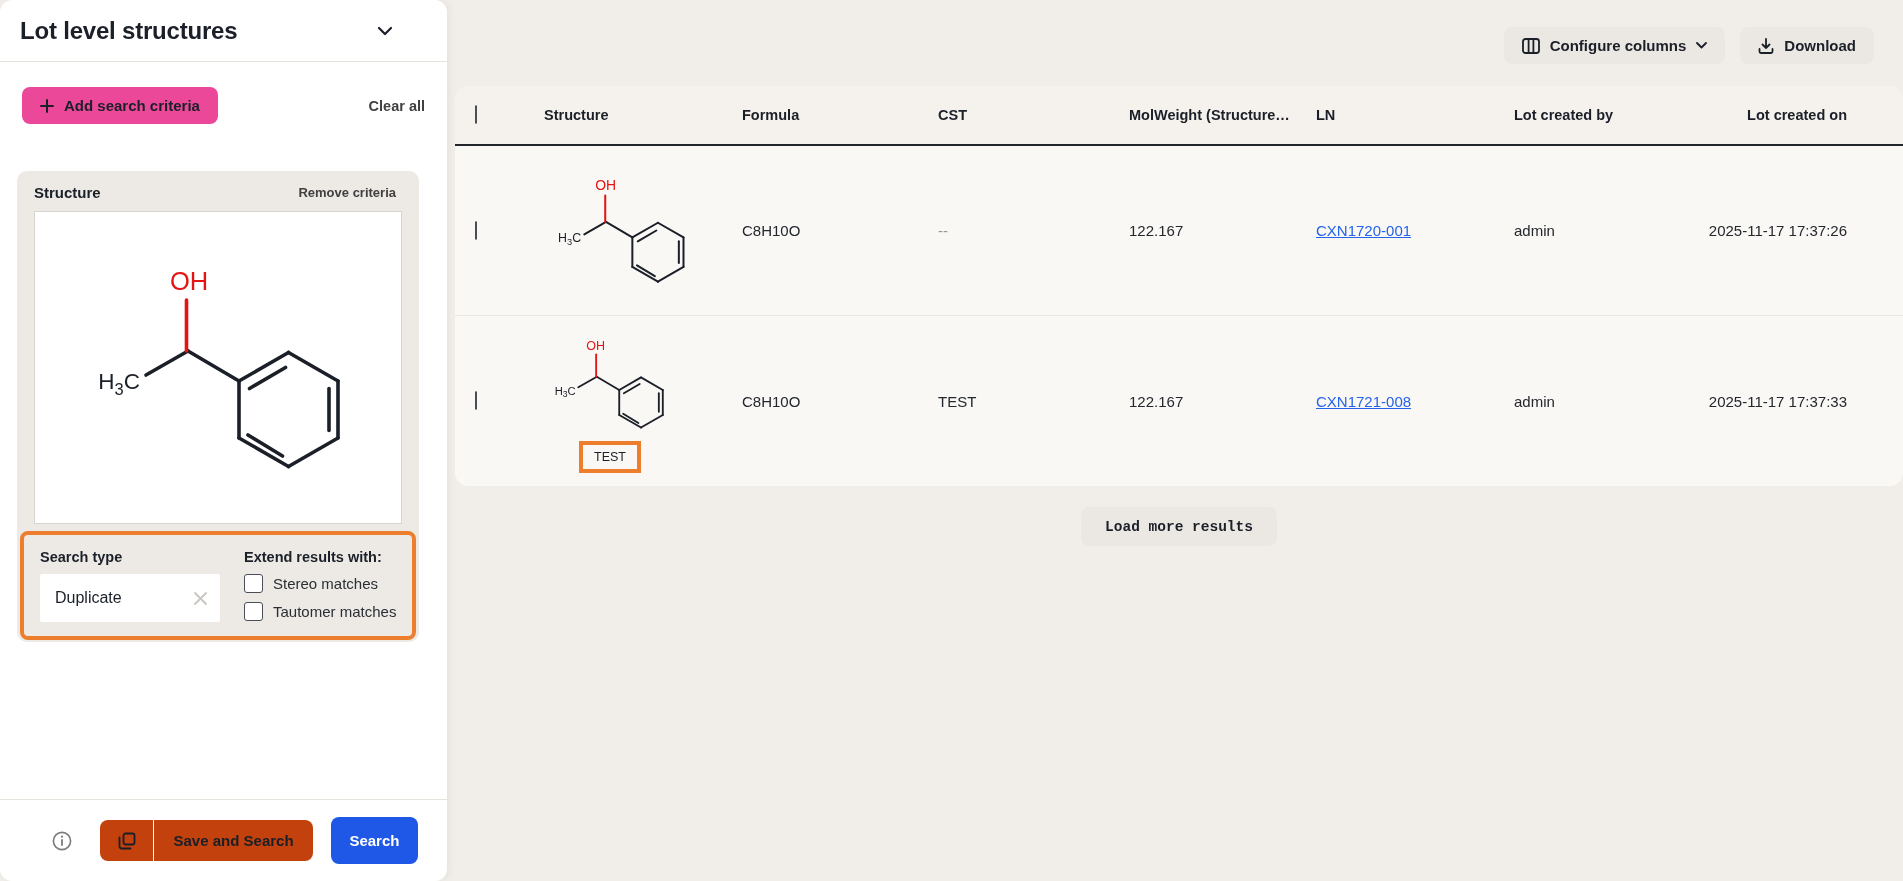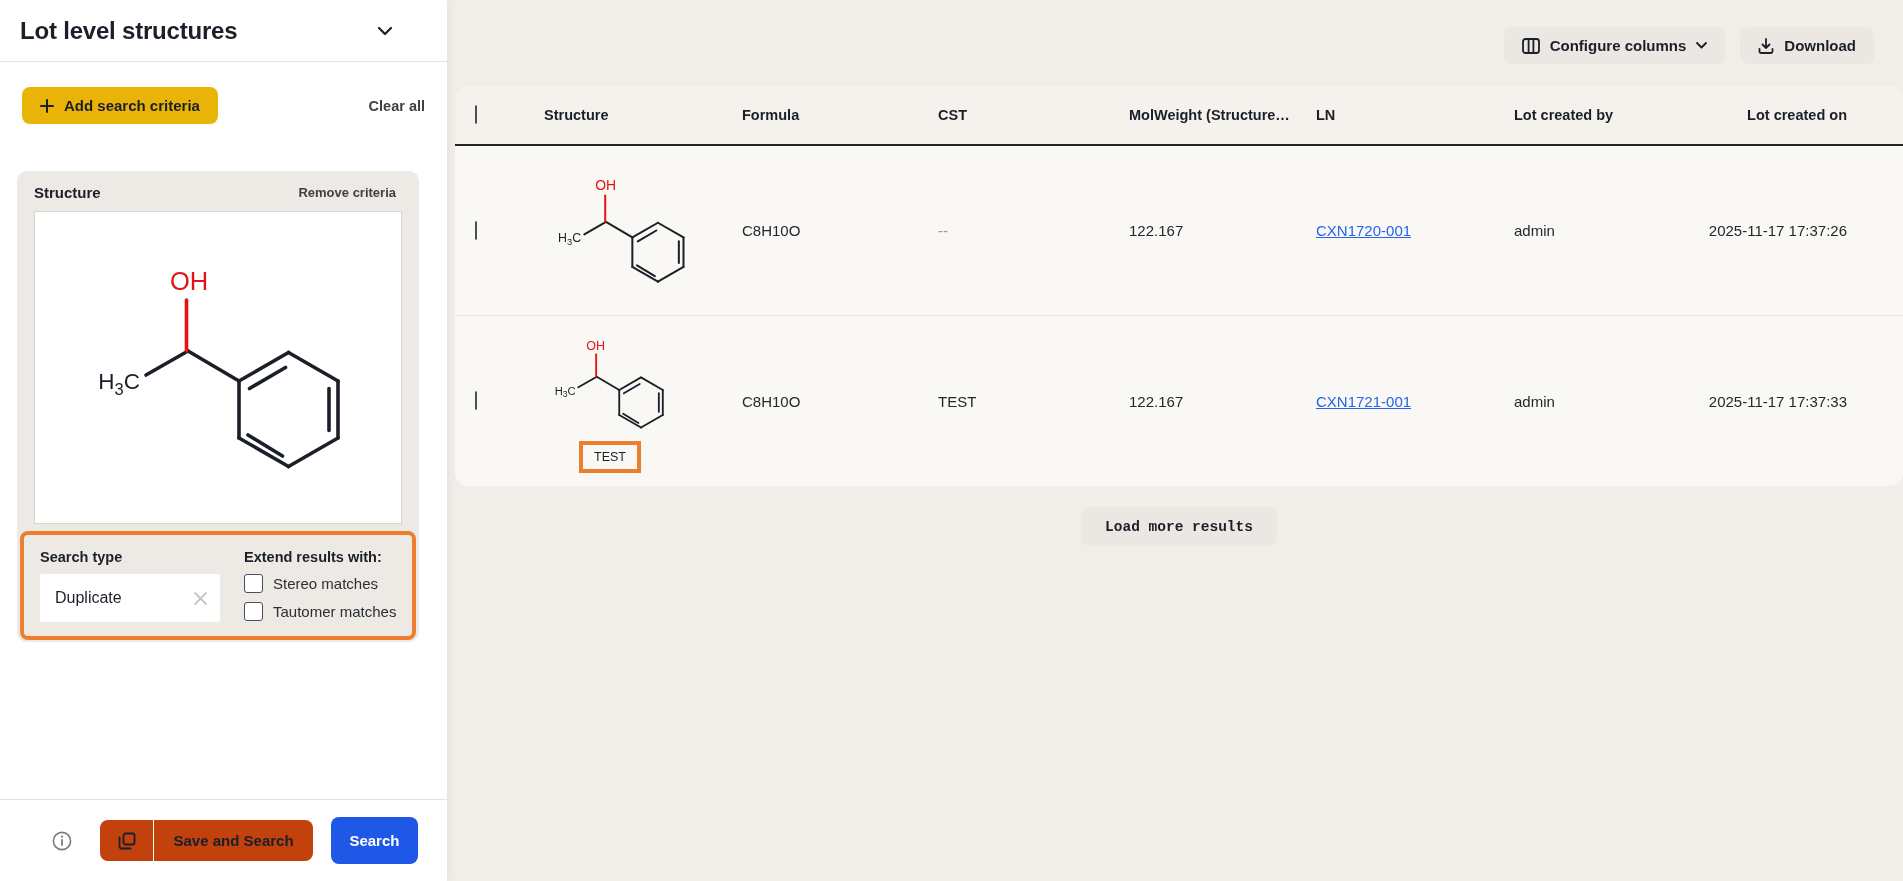--- a/index.html
+++ b/index.html
@@ -10,35 +10,36 @@
     background:#F1EEE9;
     display:flex;
   }
   
   .sidebar {
     width:447px; min-width:447px; height:881px;
     background:#FFFFFF;
     display:flex; flex-direction:column;
     position:relative; z-index:2;
     box-shadow:2px 0 8px rgba(0,0,0,.05);
+    border-radius:12px;
   }
   .sidebar-header {
     height:62px; display:flex; align-items:center;
     padding:0 50px 0 20px;
     border-bottom:1px solid #E6E3DD;
     justify-content:space-between;
   }
   .sidebar-title { font-size:24px; font-weight:700; letter-spacing:-.2px; }
   .icon-btn { background:none; border:none; cursor:pointer; display:flex; align-items:center; justify-content:center; padding:4px; }
   .criteria-row {
     margin:25px 22px 0 22px;
     display:flex; align-items:center; justify-content:space-between;
   }
   .btn-gray {
-    background:#eab308; border:none; border-radius:8px;
+    background:#ec4899; border:none; border-radius:8px;
     font-family:inherit; font-size:15px; font-weight:700; color:#1A1F28;
     height:37px; padding:0 18px; display:inline-flex; align-items:center; gap:10px;
     cursor:pointer;
   }
   .link { color:#404040; font-size:14.5px; font-weight:700; text-decoration:none; cursor:pointer; background:none; border:none; font-family:inherit; }
   .criteria-panel {
     margin:47px 28px 0 17px;
     background:#EDEAE5; border-radius:10px;
     padding:13px 17px 2px 17px;
     display:flex; flex-direction:column;
@@ -325,21 +326,21 @@
             <line x1="79" y1="38" x2="79" y2="72" stroke="#E51414" stroke-width="2.8" stroke-linecap="round"></line>
             <text class="mol-text" x="64" y="31" font-size="19" fill="#E51414">OH</text>
             <text class="mol-text" x="48" y="99" font-size="17" fill="#1A1F28" text-anchor="end"><tspan>H</tspan><tspan font-size="13" dy="4">3</tspan><tspan font-size="17" dy="-4">C</tspan></text>
           </svg>
           <div class="struct-tag">TEST</div>
         </div>
       </div>
       <div class="td">C8H10O</div>
       <div class="td">TEST</div>
       <div class="td">122.167</div>
-      <div class="td"><span class="td-link">CXN1721-001</span></div>
+      <div class="td"><span class="td-link">CXN1721-008</span></div>
       <div class="td">admin</div>
       <div class="td right">2025-11-17 17:37:33</div>
     </div>
   </div>
 
   <div class="load-more-wrap">
     <button class="btn-gray btn-load">Load more results</button>
   </div>
 </div>
 

